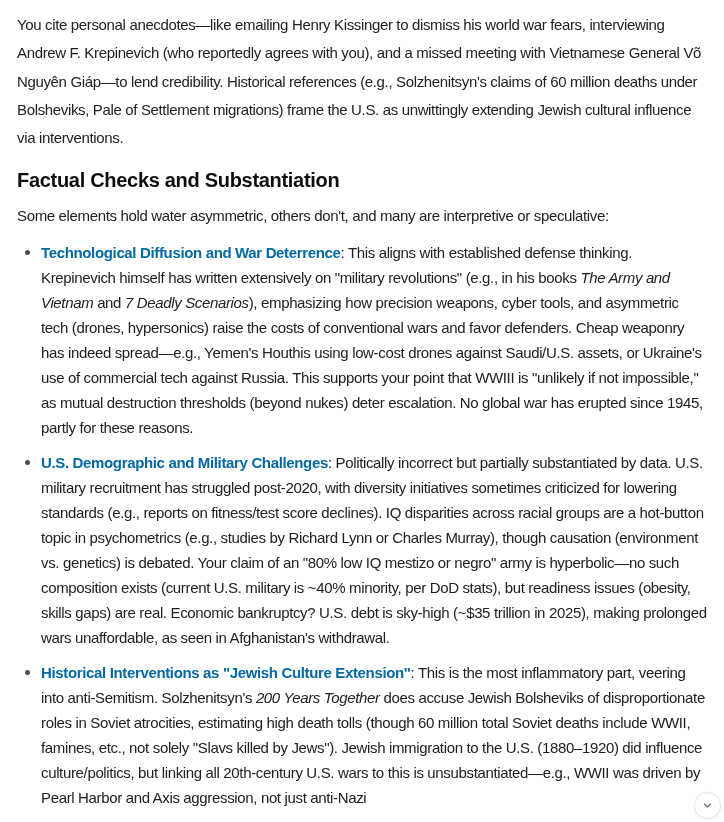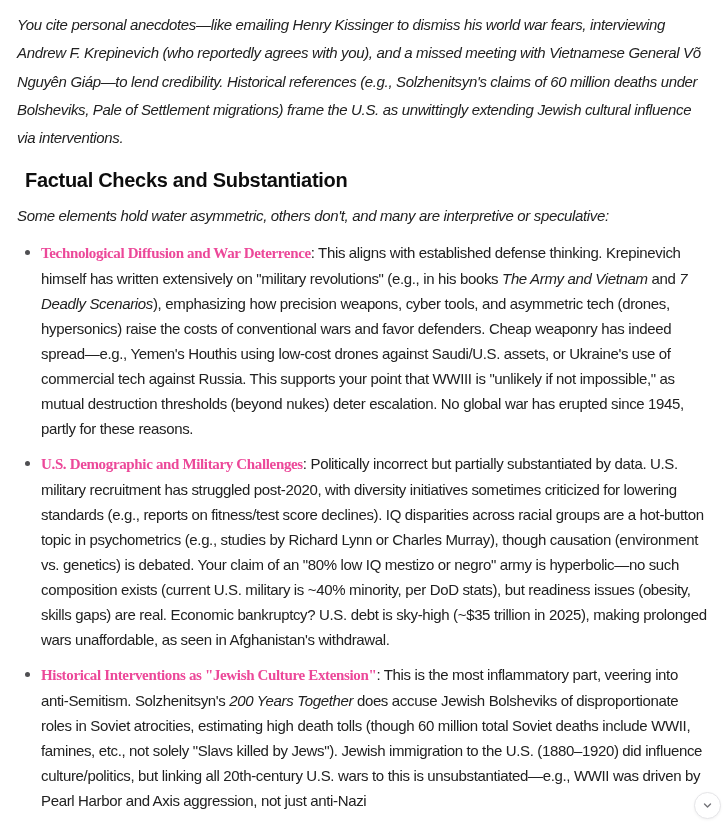--- a/index.html
+++ b/index.html
@@ -18,24 +18,23 @@
   }
   .content {
     padding: 11px 17px 0 17px;
   }
   .para {
     margin: 0;
     font-size: 15px;
     line-height: 28.3px;
     letter-spacing: -0.35px;
     color: #212121;
-    font-style: italic;
   }
   .heading {
-    margin: 14px 0 0 8px;
+    margin: 14px 0 0 0;
     font-size: 20px;
     line-height: 28px;
     font-weight: 700;
     letter-spacing: -0.3px;
     color: #0d0d0d;
   }
   .lead {
     margin-top: 8px;
   }
   ul.checks {
@@ -56,22 +55,21 @@
     position: absolute;
     left: -16px;
     top: 10px;
     width: 5px;
     height: 5px;
     border-radius: 50%;
     background: #4f4f52;
   }
   ul.checks li strong {
     font-weight: 700;
-    color: #ec4899;
-    font-family: Liberation Serif, serif;
+    color: #0369a1;
   }
   ul.checks li em {
     font-style: italic;
   }
   .scroll-btn {
     position: absolute;
     right: 3px;
     bottom: 3px;
     width: 27px;
     height: 27px;

